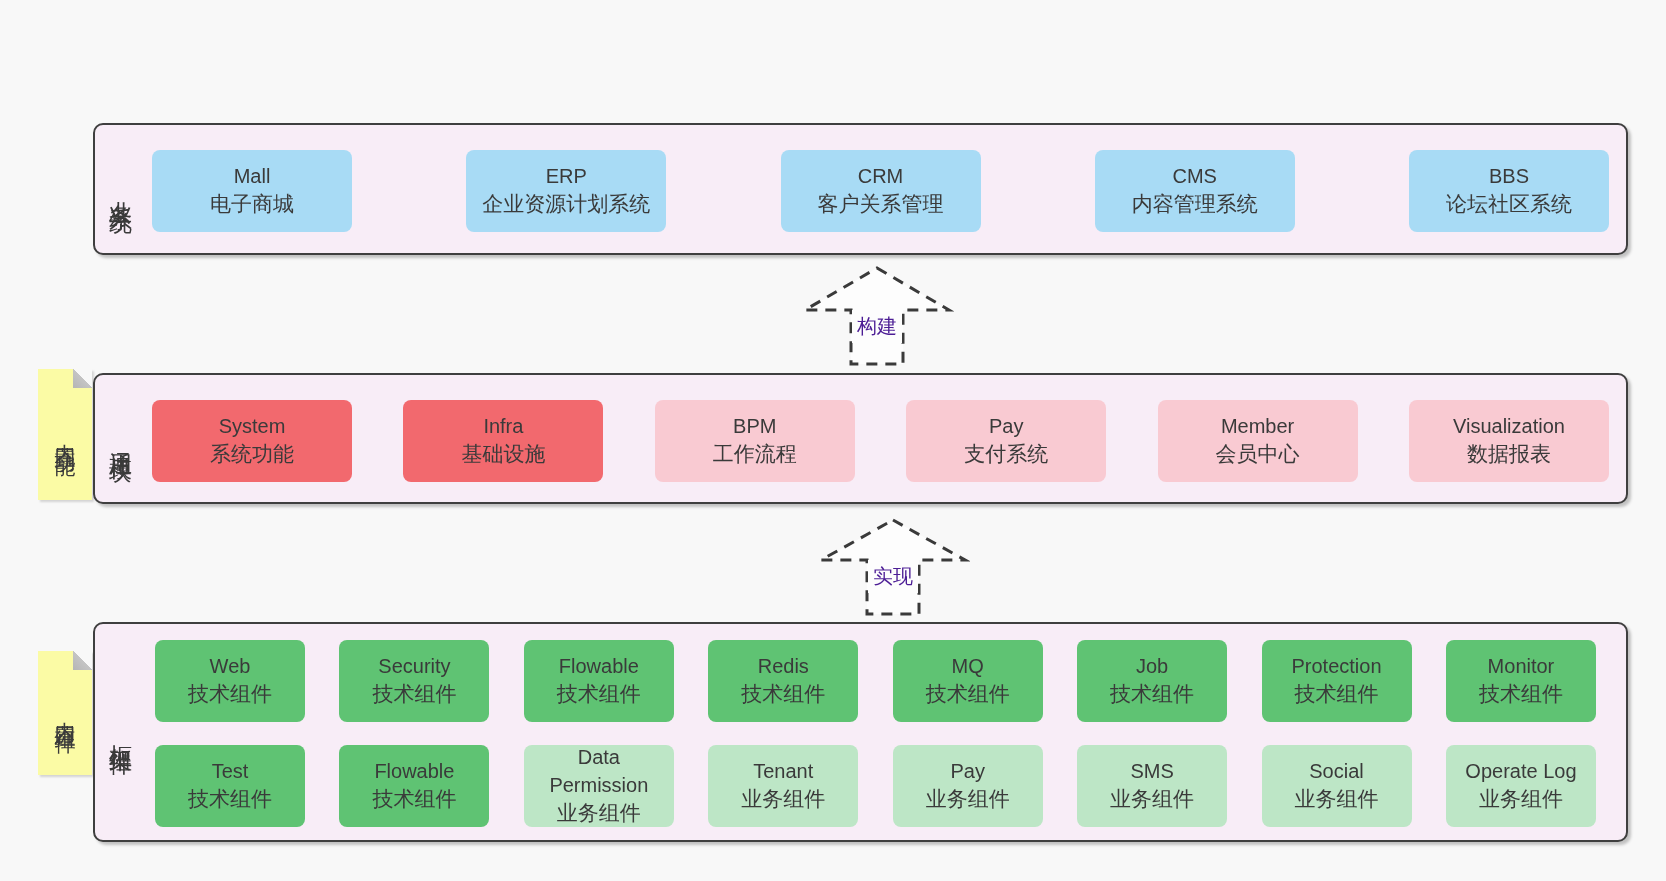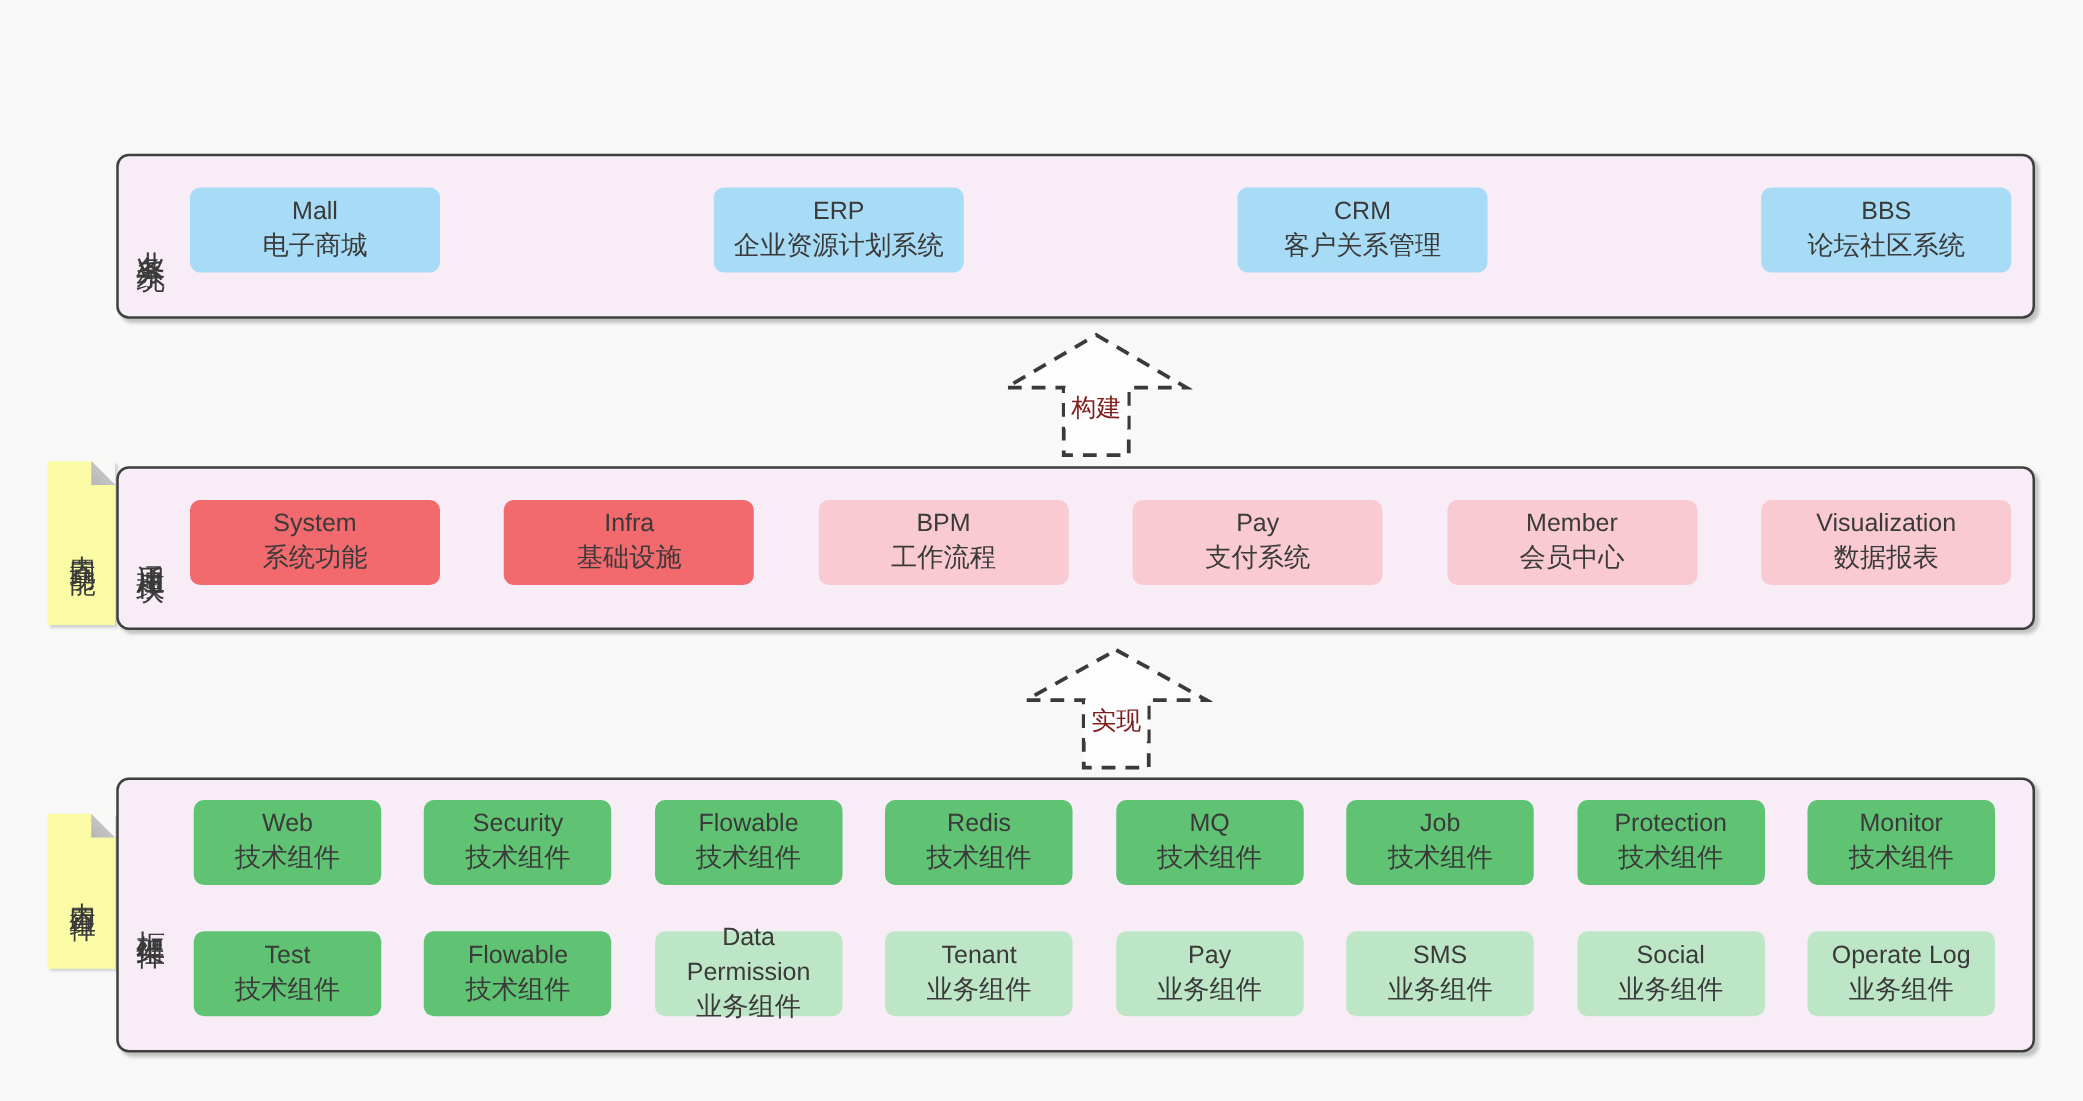--- a/index.html
+++ b/index.html
@@ -32,21 +32,21 @@
     letter-spacing:3px;
     color:#3a3a3a;
     white-space:nowrap;
   }
   .row{
     position:absolute;
     display:flex;
     justify-content:space-between;
   }
   .box{
-    height:68px;
+    height:82px;
     border-radius:8px;
     display:flex;
     flex-direction:column;
     align-items:center;
     justify-content:center;
     text-align:center;
     line-height:1.38;
     box-sizing:border-box;
     padding:2px 6px;
   }
@@ -81,21 +81,21 @@
     letter-spacing:4px;
     white-space:nowrap;
     color:#3a3a3a;
   }
   .arrow-wrap{position:absolute;}
   .arrow-wrap svg{display:block;}
   .arrow-label{
     position:absolute;
     background:#fdfdfd;
     font-size:20px;
-    color:#7f1d1d;
+    color:#4c1d95;
     padding:3px 5px;
     white-space:nowrap;
   }
 </style>
 </head>
 <body>
 
 <div class="canvas">
 
   <section class="panel" style="left:93px;top:123px;width:1535px;height:132px;">
@@ -105,20 +105,24 @@
         <span class="en">Mall</span>
         <span class="zh">电子商城</span>
       </div>
       <div class="box blue w200">
         <span class="en">ERP</span>
         <span class="zh">企业资源计划系统</span>
       </div>
       <div class="box blue w200">
         <span class="en">CRM</span>
         <span class="zh">客户关系管理</span>
+      </div>
+      <div class="box blue w200">
+        <span class="en">CMS</span>
+        <span class="zh">内容管理系统</span>
       </div>
       <div class="box blue w200">
         <span class="en">BBS</span>
         <span class="zh">论坛社区系统</span>
       </div>
     </div>
   </section>
 
   <div class="arrow-wrap" style="left:800px;top:264px;width:154px;height:104px;">
     <svg width="154" height="104" viewBox="0 0 154 104">

